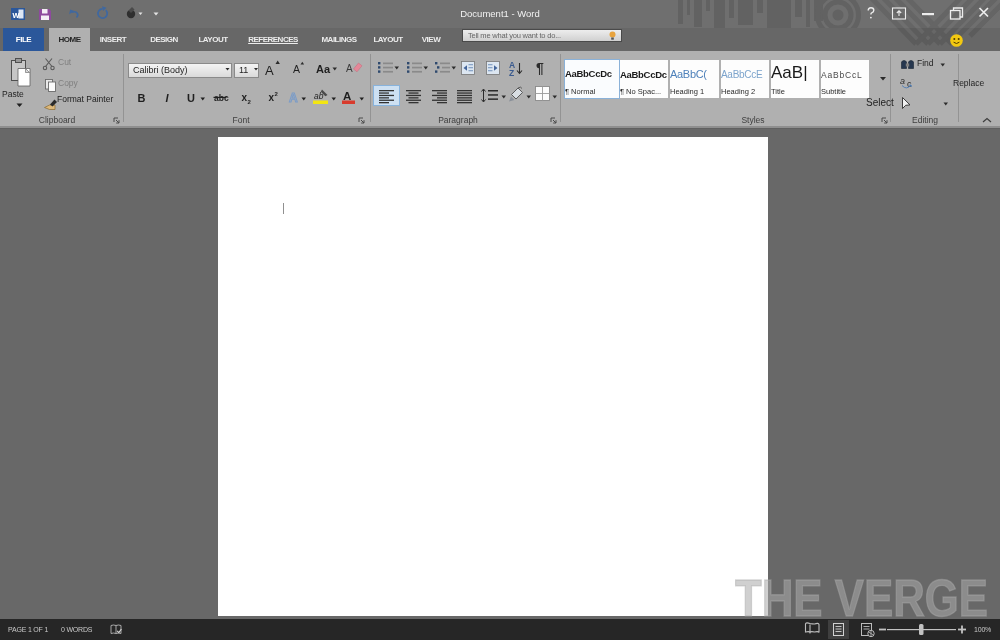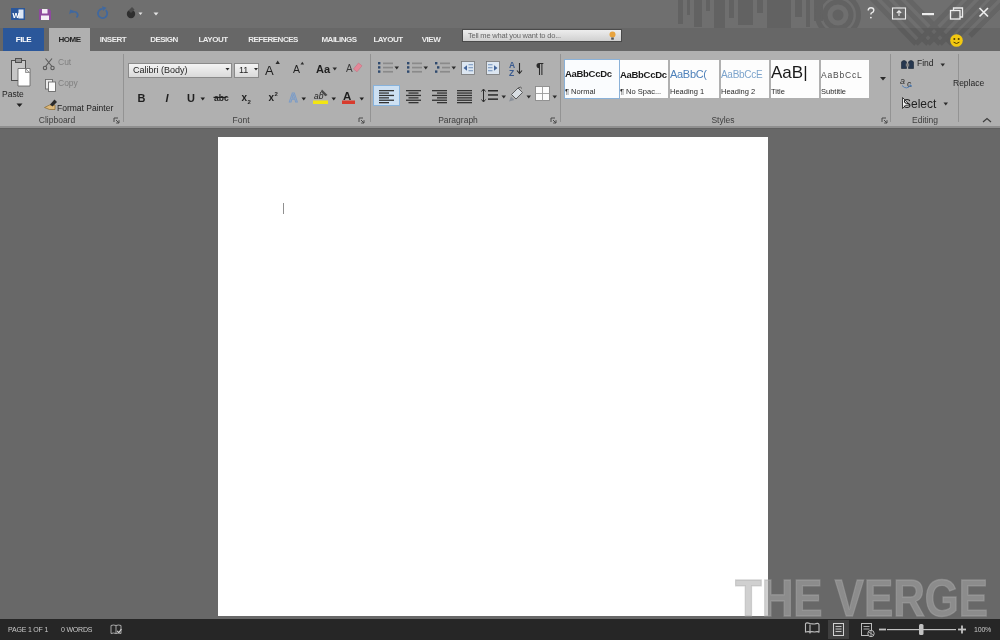--- a/index.html
+++ b/index.html
@@ -89,20 +89,22 @@
   <path d="M102.5 8.9 a4.6 4.6 0 1 0 3.3 1.3"></path>
  </g>
  <path d="M102 6.2 l4.5 1.5 -3.3 3.3 z" fill="#3f68a0"></path>
  <g>
   <circle cx="131" cy="14" r="4.2" fill="#2f2f2f"></circle>
   <path d="M128.5 10.5 l3.5 -3.5 2.5 2.5 -3.5 3.5z" fill="#4a4a4a"></path>
   <path d="M138.5 12.5 l4 0 -2 2.5z" fill="#e3e3e3"></path>
  </g>
  <path d="M153.5 12.5 l5 0 -2.5 3z" fill="#e3e3e3"></path>
     </svg>
+  <div class="abs" style="left:400px;top:0;width:200px;height:28px;line-height:28px;
+     text-align:center;color:#f2f2f2;font-size:9.5px;">Document1&nbsp;-&nbsp;Word</div>
   <svg class="abs" width="140" height="28" style="left:860px;top:0" id="winbtns">
  <g fill="#ededed" font-family="Liberation Sans">
   <path d="M8.2 10.5 q0 -2.8 2.8 -2.8 q2.8 0 2.8 2.6 q0 1.8 -2.1 2.6 q-0.8 0.35 -0.8 1.6" fill="none" stroke="#ededed" stroke-width="1.4"></path>
         <circle cx="10.9" cy="17.6" r="0.9" fill="#ededed"></circle>
   <g transform="translate(32,7.5)">
     <rect x="0.5" y="0.5" width="13" height="11" fill="none" stroke="#ededed" stroke-width="1.1"></rect>
     <path d="M7 8.5 L7 3.5 M4.8 5.5 L7 3.3 L9.2 5.5" stroke="#ededed" fill="none" stroke-width="1.1"></path>
   </g>
   <rect x="62" y="13" width="12" height="2.2"></rect>
   <g transform="translate(90,7.5)" fill="none" stroke="#ededed" stroke-width="1.3">
@@ -111,21 +113,21 @@
   </g>
   <path d="M119.5 8 l8.5 8.5 M128 8 l-8.5 8.5" stroke="#ededed" stroke-width="1.7"></path>
  </g>
     </svg>
 
   <div class="tab" style="left:3px;width:41px;background:#2b579a;color:#fff;">FILE</div>
   <div class="tab" style="left:49px;width:41px;background:#b0b0b0;color:#262626;">HOME</div>
   <div class="tab" style="left:83px;width:60px;">INSERT</div>
   <div class="tab" style="left:134px;width:60px;">DESIGN</div>
   <div class="tab" style="left:183px;width:60px;">LAYOUT</div>
-  <div class="tab" style="left:243px;width:60px;">REFERENCES</div>
+  <div class="tab" style="left:243px;width:60px;text-decoration:underline;">REFERENCES</div>
   <div class="tab" style="left:309px;width:60px;">MAILINGS</div>
   <div class="tab" style="left:358px;width:60px;">LAYOUT</div>
   <div class="tab" style="left:401px;width:60px;">VIEW</div>
   <div id="tellme">Tell me what you want to do...
      <svg width="9" height="11" style="position:absolute;right:4px;top:0px">
         <circle cx="4.5" cy="4.5" r="3" fill="#e8a33d"></circle>
         <rect x="3.2" y="7.5" width="2.6" height="2.2" fill="#555"></rect>
       </svg>
   </div>
   <svg class="abs" width="14" height="14" style="left:950px;top:34px">
@@ -137,21 +139,21 @@
 
   <div class="sep" style="left:123px"></div>
   <div class="sep" style="left:370px"></div>
   <div class="sep" style="left:560px"></div>
   <div class="sep" style="left:890px"></div>
   <div class="sep" style="left:958px"></div>
 
   <div class="glabel" style="left:17px;width:80px;">Clipboard</div>
   <div class="glabel" style="left:201px;width:80px;">Font</div>
   <div class="glabel" style="left:418px;width:80px;">Paragraph</div>
-  <div class="glabel" style="left:683px;width:80px;">Styles</div>
+  <div class="glabel" style="left:713px;width:80px;">Styles</div>
   <div class="glabel" style="left:885px;width:80px;">Editing</div>
   <svg class="abs launchsvg" width="7" height="7" style="left:113px;top:117px">
       <path d="M1 1 h4 M1 1 v4" stroke="#4a4a4a" stroke-width="1"></path>
       <path d="M3 3 l3 3 M6 3.2 V6 H3.2" stroke="#4a4a4a" stroke-width="1" fill="none"></path>
     </svg>
   <svg class="abs launchsvg" width="7" height="7" style="left:358px;top:117px">
       <path d="M1 1 h4 M1 1 v4" stroke="#4a4a4a" stroke-width="1"></path>
       <path d="M3 3 l3 3 M6 3.2 V6 H3.2" stroke="#4a4a4a" stroke-width="1" fill="none"></path>
     </svg>
   <svg class="abs launchsvg" width="7" height="7" style="left:550px;top:117px">
@@ -181,21 +183,21 @@
    <rect x="3.5" y="3" width="7" height="9.5" fill="#fbfbfb" stroke="#6a6a6a" stroke-width="0.9"></rect>
  </g>
  <g transform="translate(44,44)">
    <path d="M0.5 9.5 l5 -2.5 5.5 0 0 4.5 -5.5 0z" fill="#ddb87a" stroke="#8a6a30" stroke-width="0.7"></path>
    <path d="M6 6.5 l4.5 -5 2.5 2.5 -4.5 4.5z" fill="#2b2b2b"></path>
  </g>
     </svg>
   <div class="abs" style="left:2px;top:89px;width:40px;text-align:left;font-size:8.5px;color:#1f1f1f;">Paste</div>
   <div class="abs" style="left:58px;top:57px;font-size:8.5px;color:#7f7f7f;">Cut</div>
   <div class="abs" style="left:58px;top:78px;font-size:8.5px;color:#7f7f7f;">Copy</div>
-  <div class="abs" style="left:57px;top:103px;font-size:8.5px;color:#212121;">Format Painter</div>
+  <div class="abs" style="left:57px;top:94px;font-size:8.5px;color:#212121;">Format Painter</div>
 
   <div class="abs" style="left:128px;top:63px;width:104px;height:15px;background:linear-gradient(#f4f4f4,#dadada);
       border:1px solid #8a8a8a;font-size:9px;color:#1f1f1f;line-height:13px;padding-left:4px;box-sizing:border-box;">Calibri (Body)</div>
   <div class="abs" style="left:234px;top:63px;width:25px;height:15px;background:linear-gradient(#f4f4f4,#dadada);
       border:1px solid #8a8a8a;font-size:9px;color:#1f1f1f;line-height:13px;padding-left:4px;box-sizing:border-box;">11</div>
   <svg class="abs" width="250" height="64" style="left:124px;top:54px" id="fontgrp">
  <g fill="#1f1f1f" font-family="Liberation Sans">
   <path d="M101 68 z"></path>
   <path d="M101.5 14 l4 0 -2 2.5z" fill="#2b2b2b"></path>
   <path d="M130 14 l4 0 -2 2.5z" fill="#2b2b2b"></path>
@@ -380,21 +382,21 @@
    <text x="7" y="10" font-size="9" fill="#2b2b2b" font-family="Liberation Sans">c</text>
    <path d="M2 8.5 q4.5 5 9 -0.5 l-1.8 0.2 M11 8 l0.3 2" stroke="#4a7ab5" fill="none" stroke-width="0.9"></path>
  </g>
  <g transform="translate(9,43)">
    <path d="M1.5 0.5 l0 11 3.2 -3.2 4.3 -0.4z" fill="#f2f2f2" stroke="#2b2b2b" stroke-width="0.9"></path>
  </g>
  <path d="M51.5 48.5 l4.5 0 -2.25 3z" fill="#2b2b2b"></path>
 </svg>
   <div class="abs" style="left:917px;top:58px;font-size:8.5px;color:#1f1f1f;">Find</div>
   <div class="abs" style="left:917px;top:78px;font-size:8.5px;color:#1f1f1f;padding-left:36px;">Replace</div>
-  <div class="abs" style="left:903px;top:97px;font-size:12px;color:#1f1f1f;">Select</div>
+  <div class="abs" style="left:866px;top:97px;font-size:10px;color:#1f1f1f;">Select</div>
   <svg class="abs" width="12" height="8" style="left:981px;top:116px">
       <path d="M2 6 L6 2.5 L10 6" stroke="#3e3e3e" stroke-width="1.2" fill="none"></path>
     </svg>
 
   <div class="abs" id="page"></div>
   <div class="abs" id="cursor"></div>
   <svg class="abs" id="watermark" width="258" height="48">
       <text x="0" y="45" textLength="253" lengthAdjust="spacingAndGlyphs" font-family="Liberation Sans" font-weight="bold" font-size="52" fill="rgba(170,170,170,0.55)" stroke="rgba(170,170,170,0.45)" stroke-width="1.4">THE VERGE</text>
     </svg>
 

